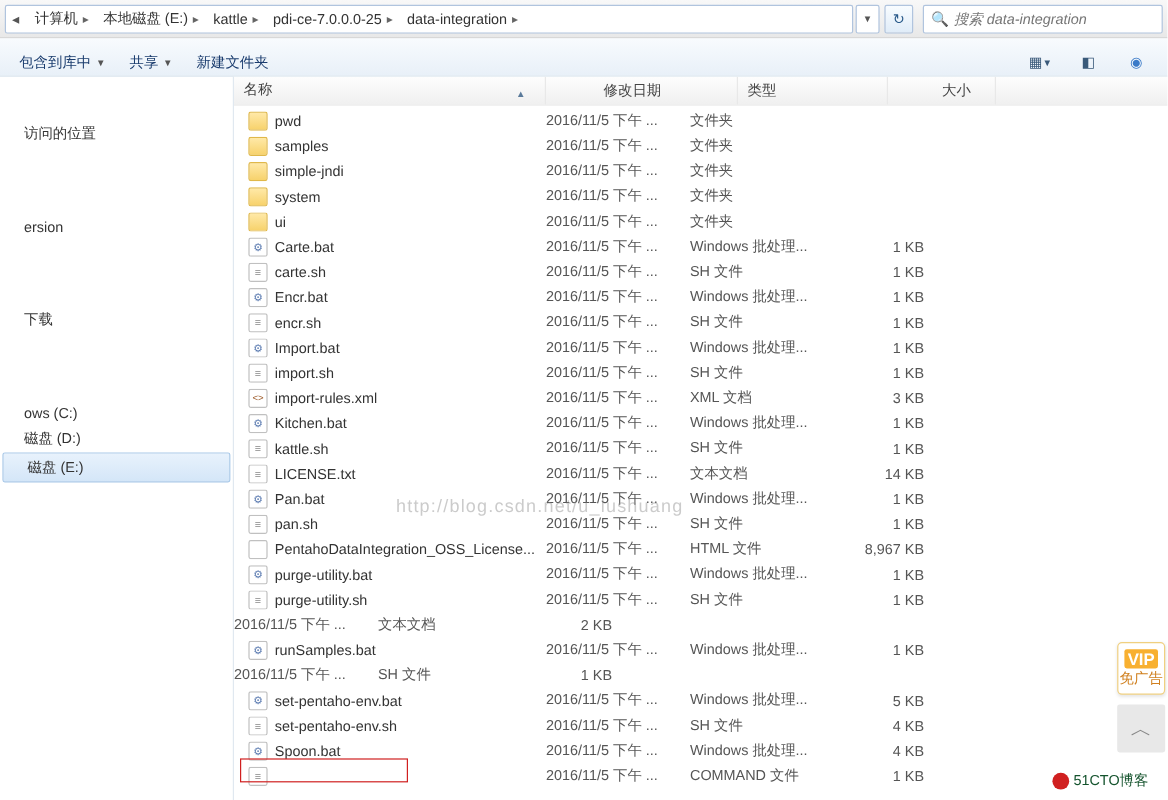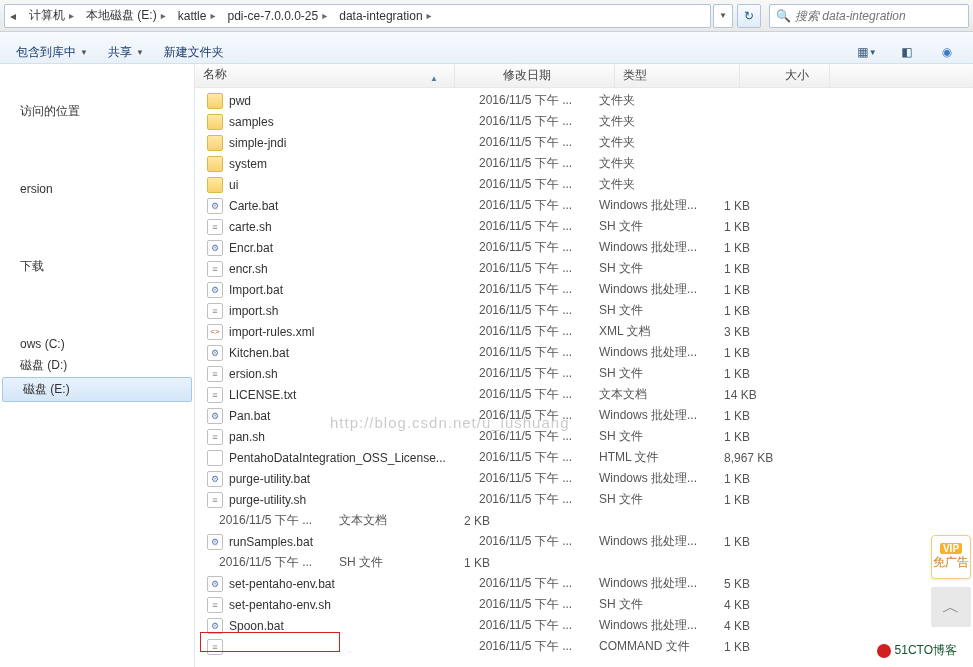--- a/index.html
+++ b/index.html
@@ -34,40 +34,40 @@
 .col-h.name { width: 260px; align-items: flex-end; }
 .col-h.date { width: 120px; margin-left: 40px; }
 .col-h.type { width: 125px; }
 .col-h.size { width: 90px; justify-content: flex-end; padding-right: 20px; }
 .sort-glyph { font-size: 8px; color: #5a7a9a; margin-left: auto; margin-right: 8px; }
 
 .file-rows { flex: 1; overflow-y: auto; padding-top: 2px; }
 .file-row { display: flex; height: 21px; align-items: center; cursor: pointer; }
 .cell { white-space: nowrap; overflow: hidden; text-overflow: ellipsis; color: #333; }
 .cell.name { width: 260px; display: flex; align-items: center; padding-left: 12px; }
-.cell.date { width: 120px; color: #555; margin-left: 24px; }
+.cell.date { width: 120px; color: #555; }
 .cell.type { width: 125px; color: #555; }
-.cell.size { width: 90px; text-align: left; padding-right: 20px; color: #555; }
+.cell.size { width: 90px; text-align: right; padding-right: 20px; color: #555; }
 .file-icon { width: 16px; height: 16px; margin-right: 6px; display: inline-flex; align-items: center; justify-content: center; font-size: 12px; border-radius: 2px; flex-shrink: 0; }
 .ico-folder { background: linear-gradient(#ffe9a8, #f7d26c); border: 1px solid #e0b84a; }
 .ico-bat { background: #fff; border: 1px solid #c0c0c0; color: #5a7ab0; font-size: 9px; }
 .ico-bat::before { content: "⚙"; }
 .ico-sh { background: #fff; border: 1px solid #c0c0c0; }
 .ico-sh::before { content: "≡"; color: #888; font-size: 9px; }
 .ico-txt { background: #fff; border: 1px solid #c0c0c0; }
 .ico-txt::before { content: "≡"; color: #888; font-size: 9px; }
 .ico-xml { background: #fff; border: 1px solid #c0c0c0; }
 .ico-xml::before { content: "<>"; color: #a06030; font-size: 8px; }
 .ico-html { background: #fff; border: 1px solid #c0c0c0; }
 
 .highlight-box { border: 1.5px solid #d02020; position: absolute; pointer-events: none; }
 
 .side-controls { position: absolute; right: 2px; bottom: 40px; display: flex; flex-direction: column; gap: 8px; align-items: center; }
 .vip-badge { width: 40px; height: 44px; background: #fff; border: 1px solid #f0d080; border-radius: 4px; display: flex; flex-direction: column; align-items: center; justify-content: center; font-size: 10px; color: #d08020; box-shadow: 0 1px 3px rgba(0,0,0,0.1); }
-.vip-badge .crown { background: #f8b030; color: #fff; padding: 0 3px; border-radius: 2px; font-weight: bold; font-size: 10px; }
+.vip-badge .crown { background: #f8b030; color: #fff; padding: 0 3px; border-radius: 2px; font-weight: bold; font-size: 14px; }
 .scroll-top { width: 40px; height: 40px; background: #e8e8e8; display: flex; align-items: center; justify-content: center; font-size: 18px; color: #888; border-radius: 2px; }
 
 .watermark-blog { position: absolute; right: 16px; bottom: 8px; color: #14532d; font-size: 13px; display: flex; align-items: center; gap: 4px; }
 .watermark-blog .logo { width: 14px; height: 14px; background: #d02020; border-radius: 50%; display: inline-block; }
 .center-watermark { position: absolute; left: 330px; top: 414px; color: rgba(140,140,140,0.45); font-size: 15px; font-family: Arial; letter-spacing: 1px; pointer-events: none; }
 </style>
 </head>
 <body>
 
 <div class="breadcrumb-bar">
@@ -265,21 +265,21 @@
             <span class="file-icon ico-bat"></span>
             <span>Kitchen.bat</span>
           </div>
           <div class="cell date">2016/11/5 下午 ...</div>
           <div class="cell type">Windows 批处理...</div>
           <div class="cell size">1 KB</div>
         </div>
         <div class="file-row">
           <div class="cell name">
             <span class="file-icon ico-sh"></span>
-            <span>ersion.sh</span>
+            <span>kattle.sh</span>
           </div>
           <div class="cell date">2016/11/5 下午 ...</div>
           <div class="cell type">SH 文件</div>
           <div class="cell size">1 KB</div>
         </div>
         <div class="file-row">
           <div class="cell name">
             <span class="file-icon ico-txt"></span>
             <span>LICENSE.txt</span>
           </div>

